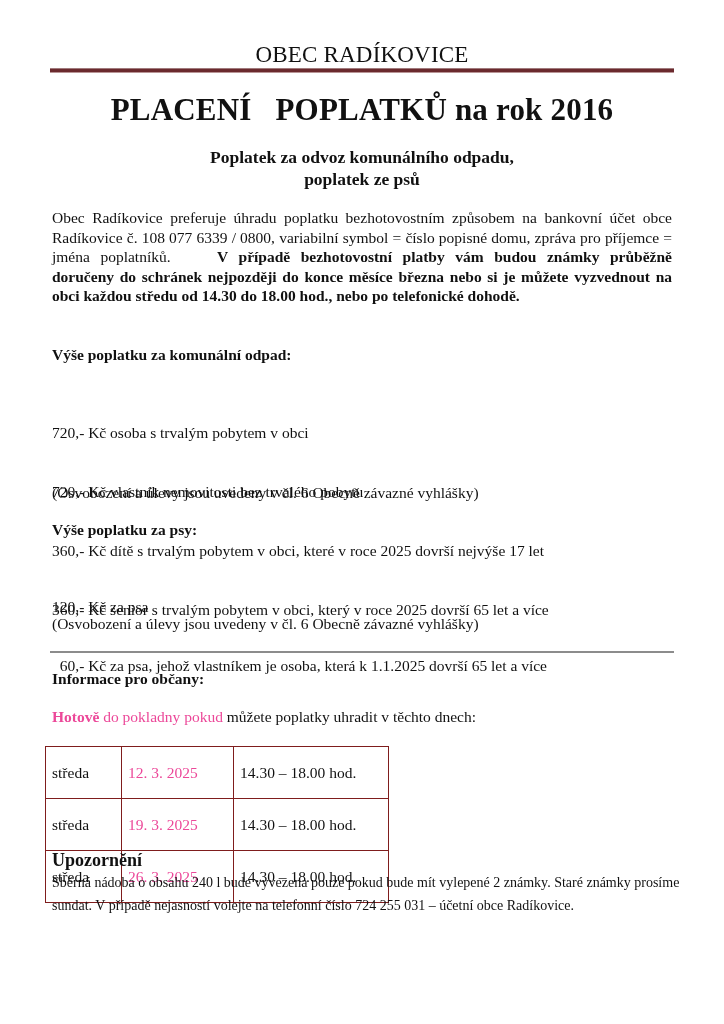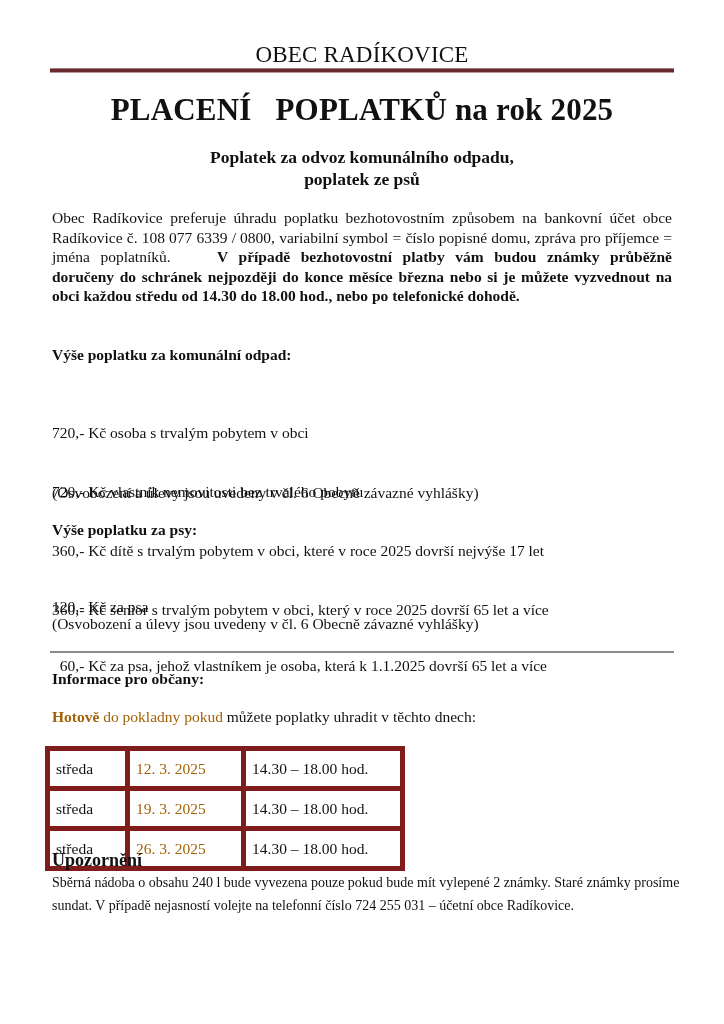--- a/index.html
+++ b/index.html
@@ -28,43 +28,43 @@
     .para {
       left: 52px; width: 620px; top: 208px; font-size: 15.5px; line-height: 19.6px;
       text-align: justify;
     }
     .para b { font-weight: bold; margin-left: 36px; }
     .section-head { left: 52px; font-size: 15.5px; font-weight: bold; }
     .list { left: 52px; font-size: 15.5px; line-height: 19.6px; white-space: pre; }
     .note { left: 52px; font-size: 15.5px; }
     .gray-rule { left: 50px; width: 624px; top: 651px; height: 2px; background: #8c8c8c; }
     .info-line { left: 52px; top: 708px; font-size: 15.5px; }
-    .red { color: #a16207; }
+    .red { color: #ec4899; }
     table.sched {
       position: absolute; left: 45px; top: 746px; border-collapse: collapse;
       font-size: 15.5px;
     }
     table.sched td {
-      border: 5px solid #7f1d1d; height: 19px; padding: 8px 6px; line-height: 19px;
+      border: 1px solid #7f1d1d; height: 19px; padding: 16px 6px; line-height: 19px;
     }
     table.sched td.c1 { width: 63px; }
     table.sched td.c2 { width: 99px; }
     table.sched td.c3 { width: 142px; }
     .warn-head { left: 52px; top: 850px; font-size: 18px; font-weight: bold; }
     .warn-body {
       left: 52px; top: 872px; width: 650px; font-size: 14px; line-height: 22.5px;
     }
   </style>
 </head>
 <body>
 
 <div class="abs header-name">OBEC RADÍKOVICE</div>
 <div class="abs header-rule"></div>
 
-<div class="abs title">PLACENÍ   POPLATKŮ na rok 2025</div>
+<div class="abs title">PLACENÍ   POPLATKŮ na rok 2016</div>
 
 <div class="abs subtitle">
   <div>Poplatek za odvoz komunálního odpadu,</div>
   <div>poplatek ze psů</div>
 </div>
 
 <div class="abs para"><span>Obec Radíkovice preferuje úhradu poplatku bezhotovostním způsobem na bankovní účet obce Radíkovice č. 108 077 6339 / 0800, variabilní symbol = číslo popisné domu, zpráva pro příjemce = jména poplatníků. </span><b>V případě bezhotovostní platby vám budou známky průběžně doručeny do schránek nejpozději do konce měsíce března nebo si je můžete vyzvednout na obci každou středu od 14.30 do 18.00 hod., nebo po telefonické dohodě.</b></div>
 
 <div class="abs section-head" style="top:346px;">Výše poplatku za komunální odpad:</div>
 <div class="abs list" style="top:384px;">

